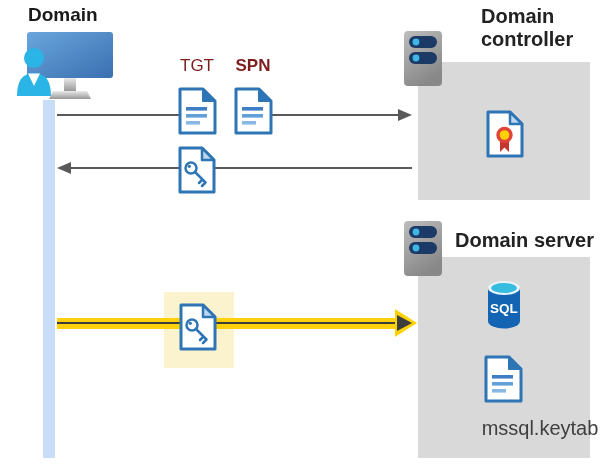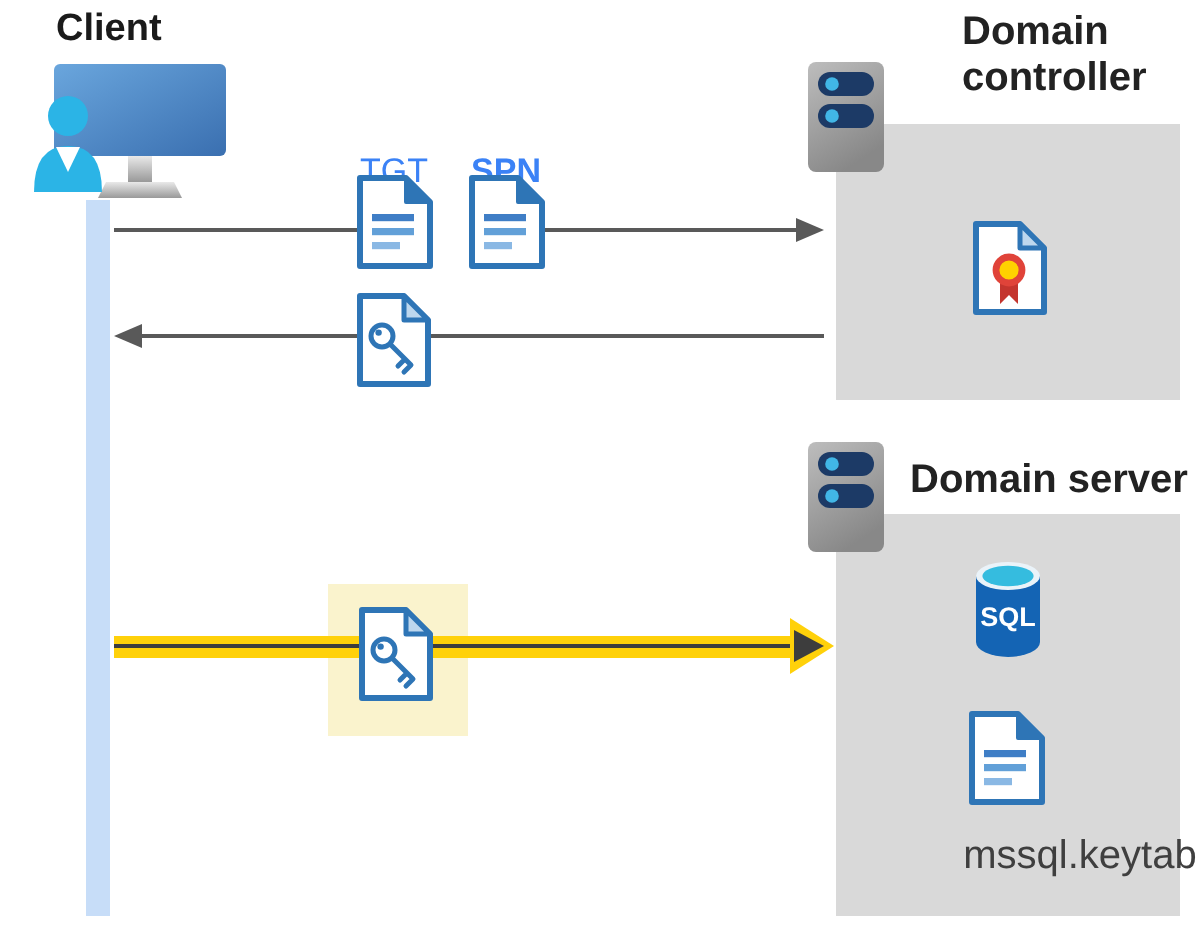--- a/index.html
+++ b/index.html
@@ -3,21 +3,21 @@
 <meta charset="utf-8">
 <style>
   html,body{margin:0;padding:0;}
   body{
     width:600px;height:468px;position:relative;background:#ffffff;
     font-family:"Liberation Sans","DejaVu Sans",sans-serif;overflow:hidden;
   }
   .abs{position:absolute;}
   .bold-label{font-weight:700;color:#222222;font-size:20px;line-height:23px;}
   .client-title{font-weight:700;color:#1a1a1a;font-size:19px;}
-  .ticket-label{font-size:17px;color:#3b82f6;text-align:center;width:44px;margin-top:20px;}
+  .ticket-label{font-size:17px;color:#7f1d1d;text-align:center;width:44px;}
   .keytab-label{font-size:20px;color:#3f3f3f;text-align:center;padding-left:36px;}
   .gray-box{background:#d9d9d9;}
   .lifeline{background:#c7ddf8;}
   .gline{background:#595959;height:2px;}
   .ghead-right{width:0;height:0;border-left:14px solid #595959;border-top:6.5px solid transparent;border-bottom:6.5px solid transparent;}
   .ghead-left{width:0;height:0;border-right:14px solid #595959;border-top:6.5px solid transparent;border-bottom:6.5px solid transparent;}
   .yband{background:#ffd10a;height:11px;}
   .ydark{background:#3d3d3d;height:2.4px;}
   .yhead-outer{width:0;height:0;border-left:22px solid #ffd10a;border-top:14px solid transparent;border-bottom:14px solid transparent;}
   .yhead-inner{width:0;height:0;border-left:15px solid #3d3d3d;border-top:8.5px solid transparent;border-bottom:8.5px solid transparent;}
@@ -39,21 +39,21 @@
     </linearGradient>
     <linearGradient id="gsrv" x1="0" y1="0" x2="0.45" y2="1">
       <stop offset="0" stop-color="#bdbdbd"></stop>
         <stop offset="1" stop-color="#888888"></stop>
     </linearGradient>
   </defs>
 </svg>
 
 <div class="abs lifeline" style="left:43px;top:100px;width:12px;height:358px;"></div>
 
-<div class="abs client-title" style="left:28px;top:4px;">Client</div>
+<div class="abs client-title" style="left:28px;top:4px;">Domain</div>
 <svg class="abs" style="left:15px;top:28px;" width="100" height="86" viewBox="0 0 100 86">
   <rect x="12" y="4" width="86" height="46" rx="3" fill="url(#gmon)"></rect>
   <rect x="49" y="50" width="12" height="13" fill="url(#gstand)"></rect>
   <path d="M38 63 H72 L76 71 H34 Z" fill="url(#gstand)"></path>
   <circle cx="19" cy="30" r="10" fill="#2bb4e6"></circle>
   <path d="M2 68 Q2 45 19 45 Q36 45 36 68 Z" fill="#2bb4e6"></path>
   <path d="M13 45.5 L19 58 L25 45.5 Z" fill="#ffffff"></path>
 </svg>
 
 <div class="abs ticket-label" style="left:175px;top:56px;">TGT</div>

